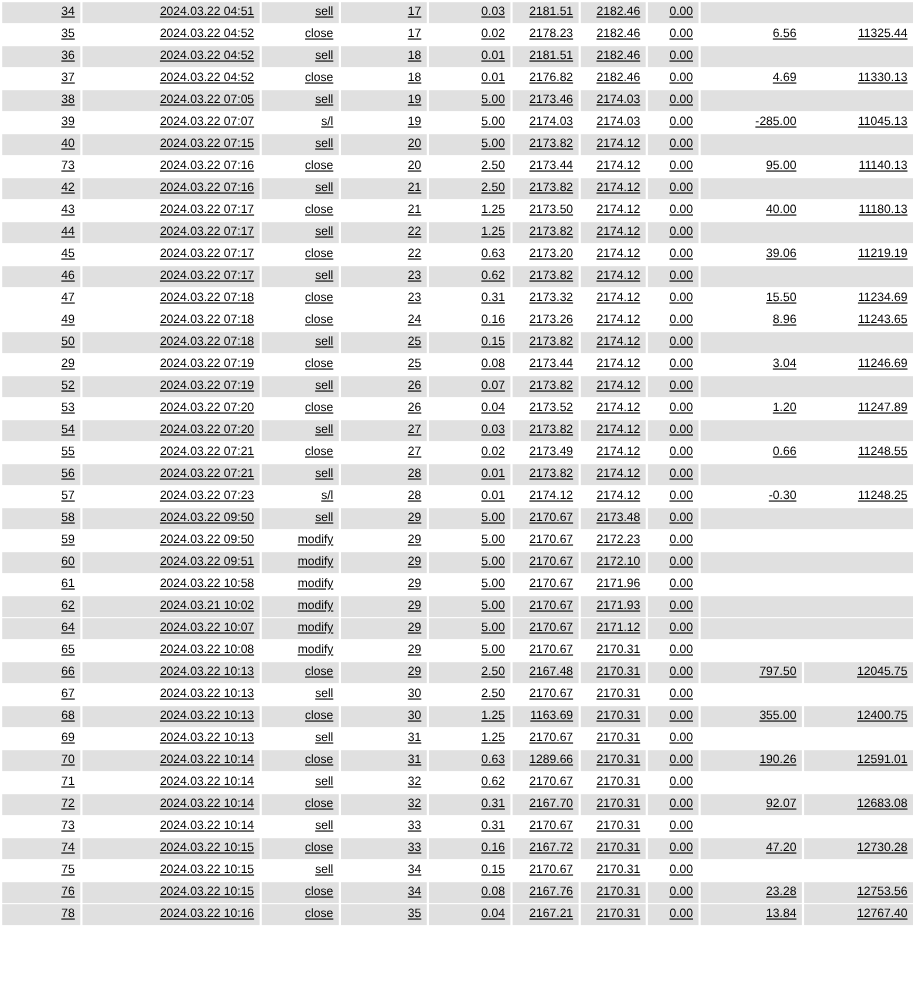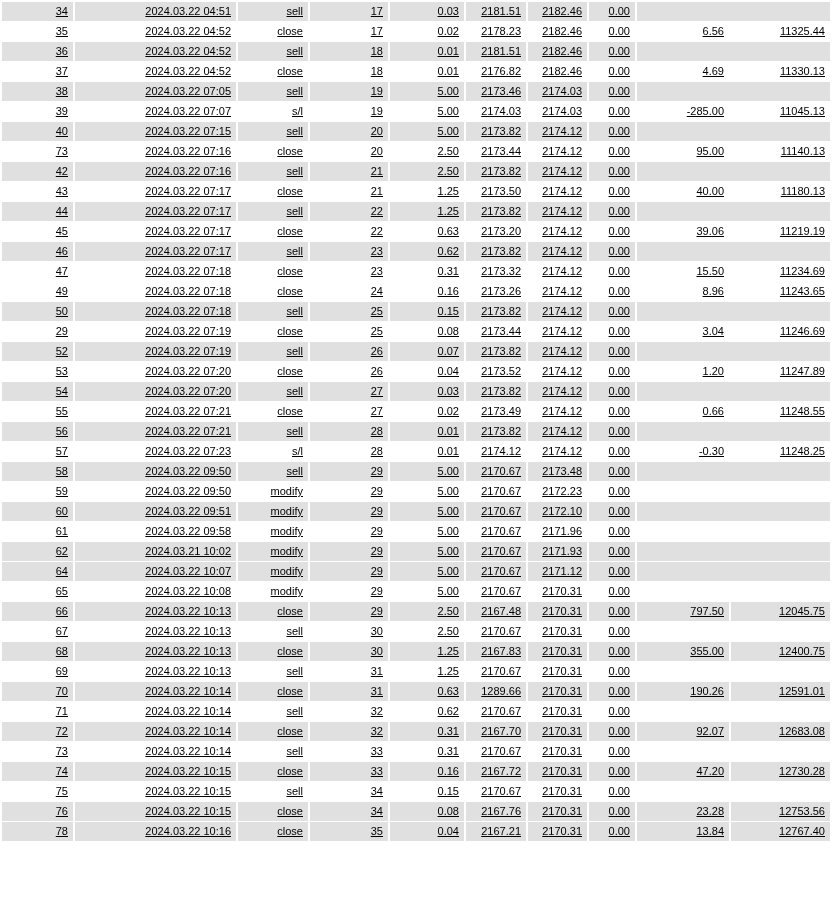--- a/index.html
+++ b/index.html
@@ -345,21 +345,21 @@
         <td>modify</td>
         <td>29</td>
         <td>5.00</td>
         <td>2170.67</td>
         <td>2172.10</td>
         <td>0.00</td>
         <td colspan="2"></td>
       </tr>
       <tr>
         <td>61</td>
-        <td>2024.03.22 09:58</td>
+        <td>2024.03.22 10:58</td>
         <td>modify</td>
         <td>29</td>
         <td>5.00</td>
         <td>2170.67</td>
         <td>2171.96</td>
         <td>0.00</td>
         <td colspan="2"></td>
       </tr>
       <tr class="stripe">
         <td>62</td>
@@ -416,21 +416,21 @@
         <td>2170.31</td>
         <td>0.00</td>
         <td colspan="2"></td>
       </tr>
       <tr class="stripe">
         <td>68</td>
         <td>2024.03.22 10:13</td>
         <td>close</td>
         <td>30</td>
         <td>1.25</td>
-        <td>2167.83</td>
+        <td>1163.69</td>
         <td>2170.31</td>
         <td>0.00</td>
         <td>355.00</td>
         <td>12400.75</td>
       </tr>
       <tr>
         <td>69</td>
         <td>2024.03.22 10:13</td>
         <td>sell</td>
         <td>31</td>

